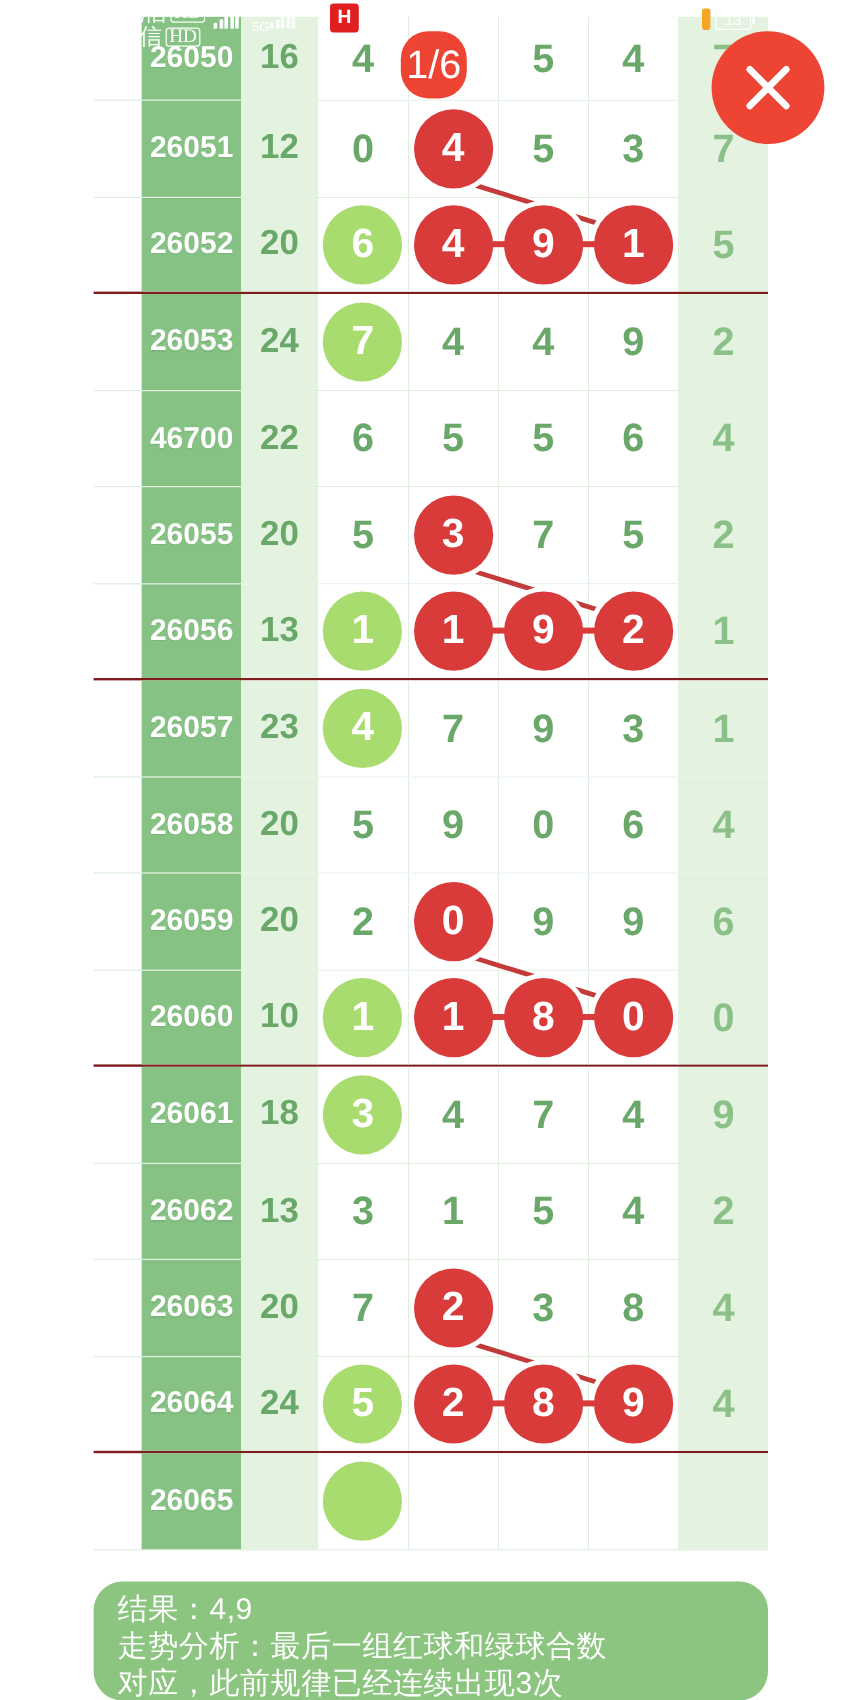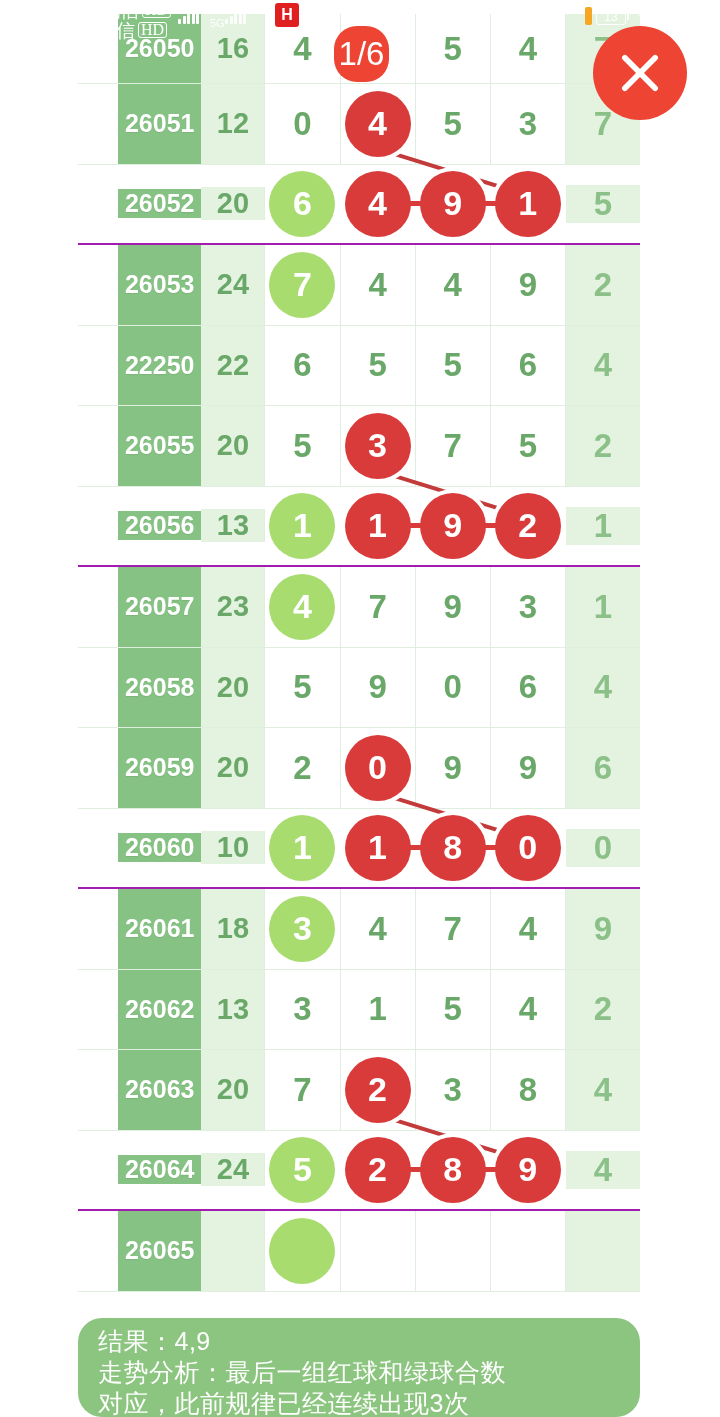--- a/index.html
+++ b/index.html
@@ -14,21 +14,21 @@
   
   .table-wrap{
     position:absolute; left:78px; top:14px; width:562px; height:1304px;
     background:#ffffff;
   }
   .row{
     position:relative; display:flex; height:80.5px; width:562px;
     border-bottom:1px solid #dfeede;
     padding-left:40px;
   }
-  .row.group-end{ border-bottom:2px solid #a21caf;align-items:center; }
+  .row.group-end{ border-bottom:2px solid #7f1d1d; }
   .row.first{ height:70px; }
   .cell{
     position:relative; display:flex; align-items:center; justify-content:center;
     font-size:33px; font-weight:700; color:#6aa86a;
     border-right:1px solid #dfeede;
   }
   .c-issue{
     width:90px; background:#85c283; color:#ffffff;
     font-size:25px; font-weight:700; border-right:none;
     text-shadow:0 1px 1px rgba(0,0,0,.07);
@@ -207,21 +207,21 @@
         </div>
         <div class="cell c-num">
           <span>4</span>
         </div>
         <div class="cell c-num">
           <span>9</span>
         </div>
         <div class="cell c-last">2</div>
       </div>
       <div class="row">
-        <div class="cell c-issue">22250</div>
+        <div class="cell c-issue">46700</div>
         <div class="cell c-sum">22</div>
         <div class="cell c-num">
           <span>6</span>
         </div>
         <div class="cell c-num">
           <span>5</span>
         </div>
         <div class="cell c-num">
           <span>5</span>
         </div>

